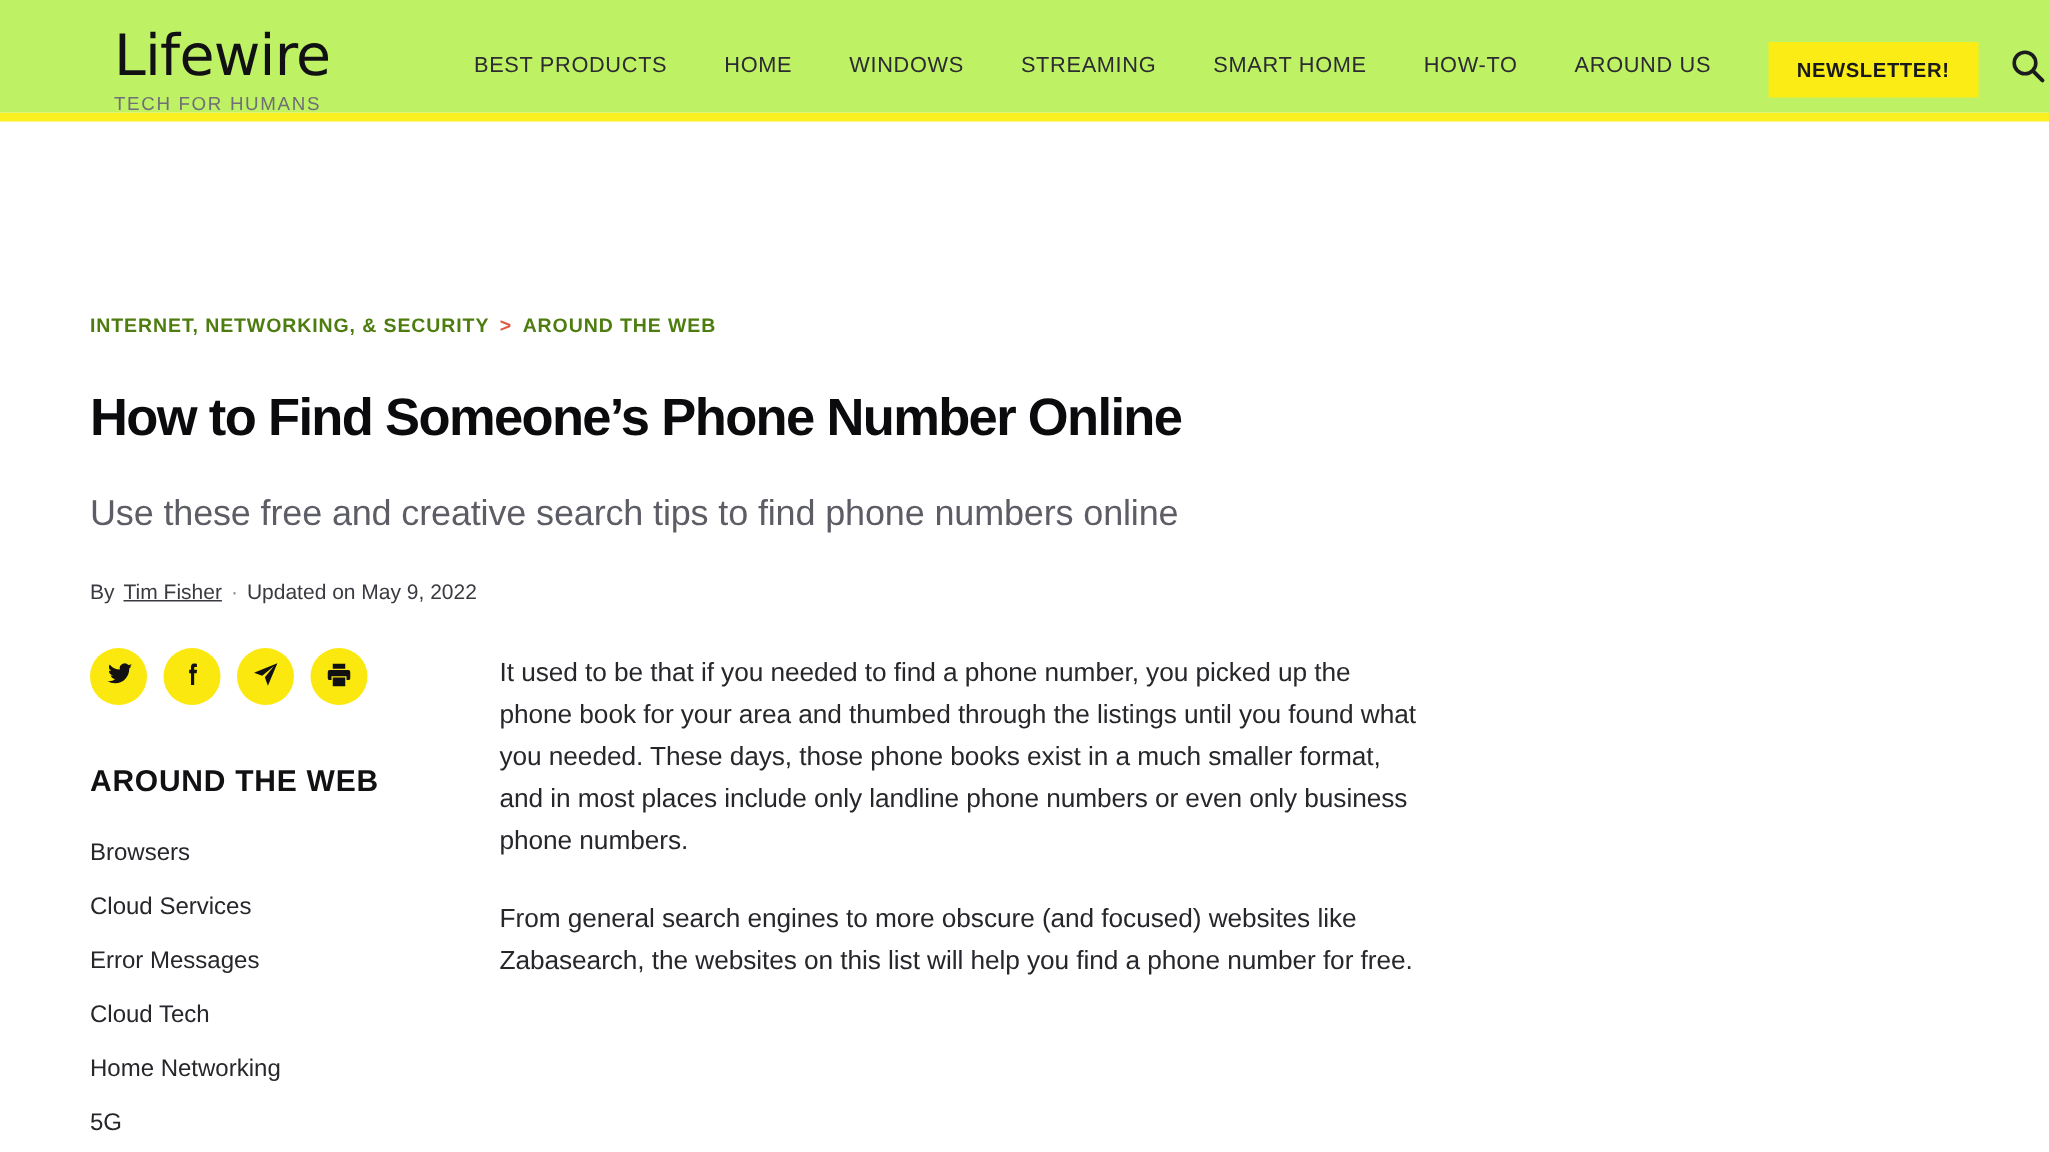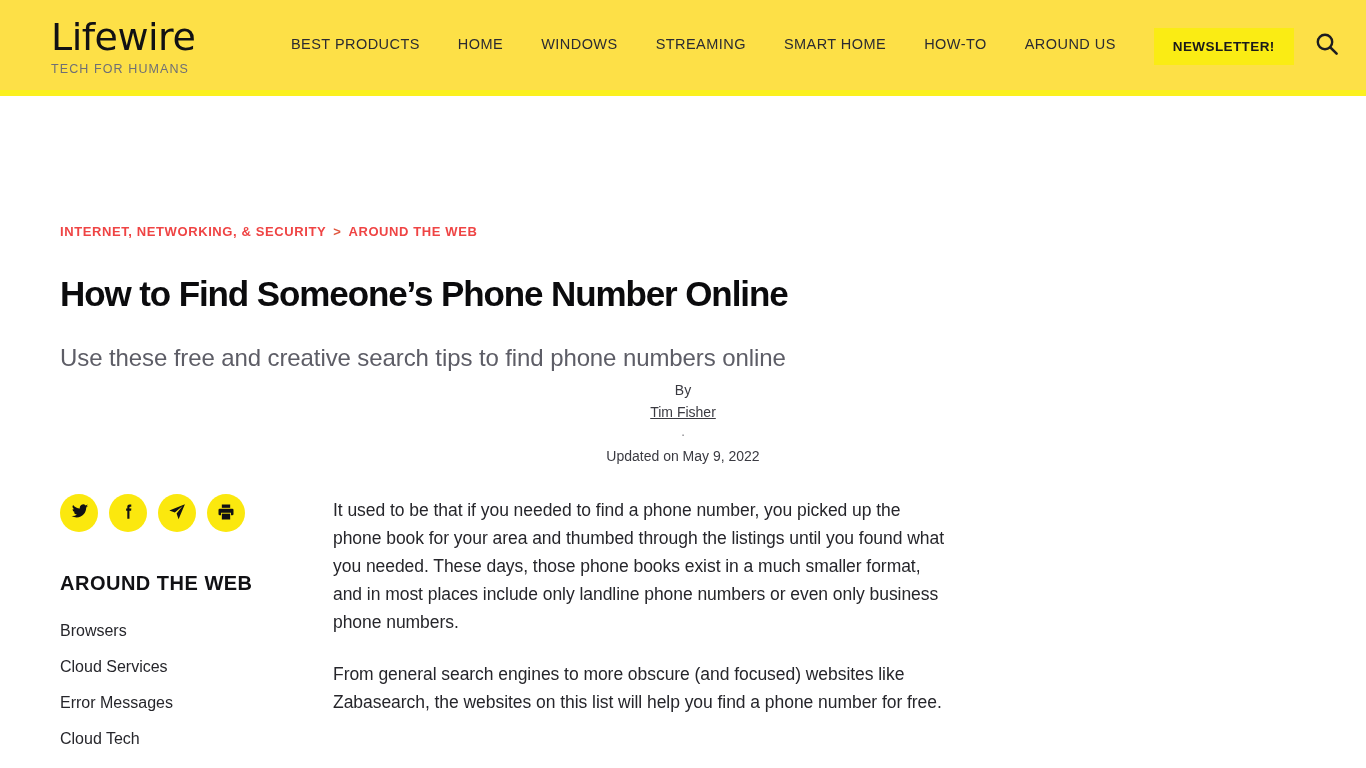--- a/index.html
+++ b/index.html
@@ -14,25 +14,25 @@
 
   body {
     font-family: "Liberation Sans", sans-serif;
     color: #18181a;
     -webkit-font-smoothing: antialiased;
   }
 
   
   .site-header {
     position: relative;
-    height: 90px;
-    background: #fde047;
+    height: 75px;
+    background: #bef264;
     display: flex;
     align-items: flex-start;
-    padding: 0 24px 0 51px;
+    padding: 0 24px 0 76px;
   }
 
   .brand {
     padding-top: 16px;
     width: 190px;
     flex: 0 0 auto;
   }
   .brand-logo {
     font-family: "DejaVu Sans", sans-serif;
     font-size: 38px;
@@ -115,21 +115,21 @@
     margin-top: 128px;
     font-size: 13px;
     font-weight: 700;
     letter-spacing: 0.6px;
     color: #e0573f;
     display: flex;
     align-items: center;
     gap: 7px;
   }
   .breadcrumb a {
-    color: #ef4444;
+    color: #4d7c0f;
     text-decoration: none;
     cursor: pointer;
   }
   .breadcrumb-sep { color: #e0573f; font-weight: 700; }
 
   .article-title {
     margin-top: 26px;
     font-family: "Liberation Sans", sans-serif;
     font-size: 35px;
     line-height: 58px;
@@ -141,27 +141,26 @@
   .article-subtitle {
     margin-top: 20px;
     font-size: 24px;
     line-height: 30px;
     font-weight: 400;
     color: #5d5d66;
     letter-spacing: -0.1px;
   }
 
   .byline {
-    margin-top: 9px;
+    margin-top: 28px;
     font-size: 14px;
     color: #3a3a41;
     display: flex;
     align-items: center;
     gap: 6px;
-    flex-direction: column;
   }
   .byline-author {
     color: #3a3a41;
     text-decoration: underline;
     cursor: pointer;
   }
   .byline-dot { color: #8a8a90; }
 
   
   .content-row {

